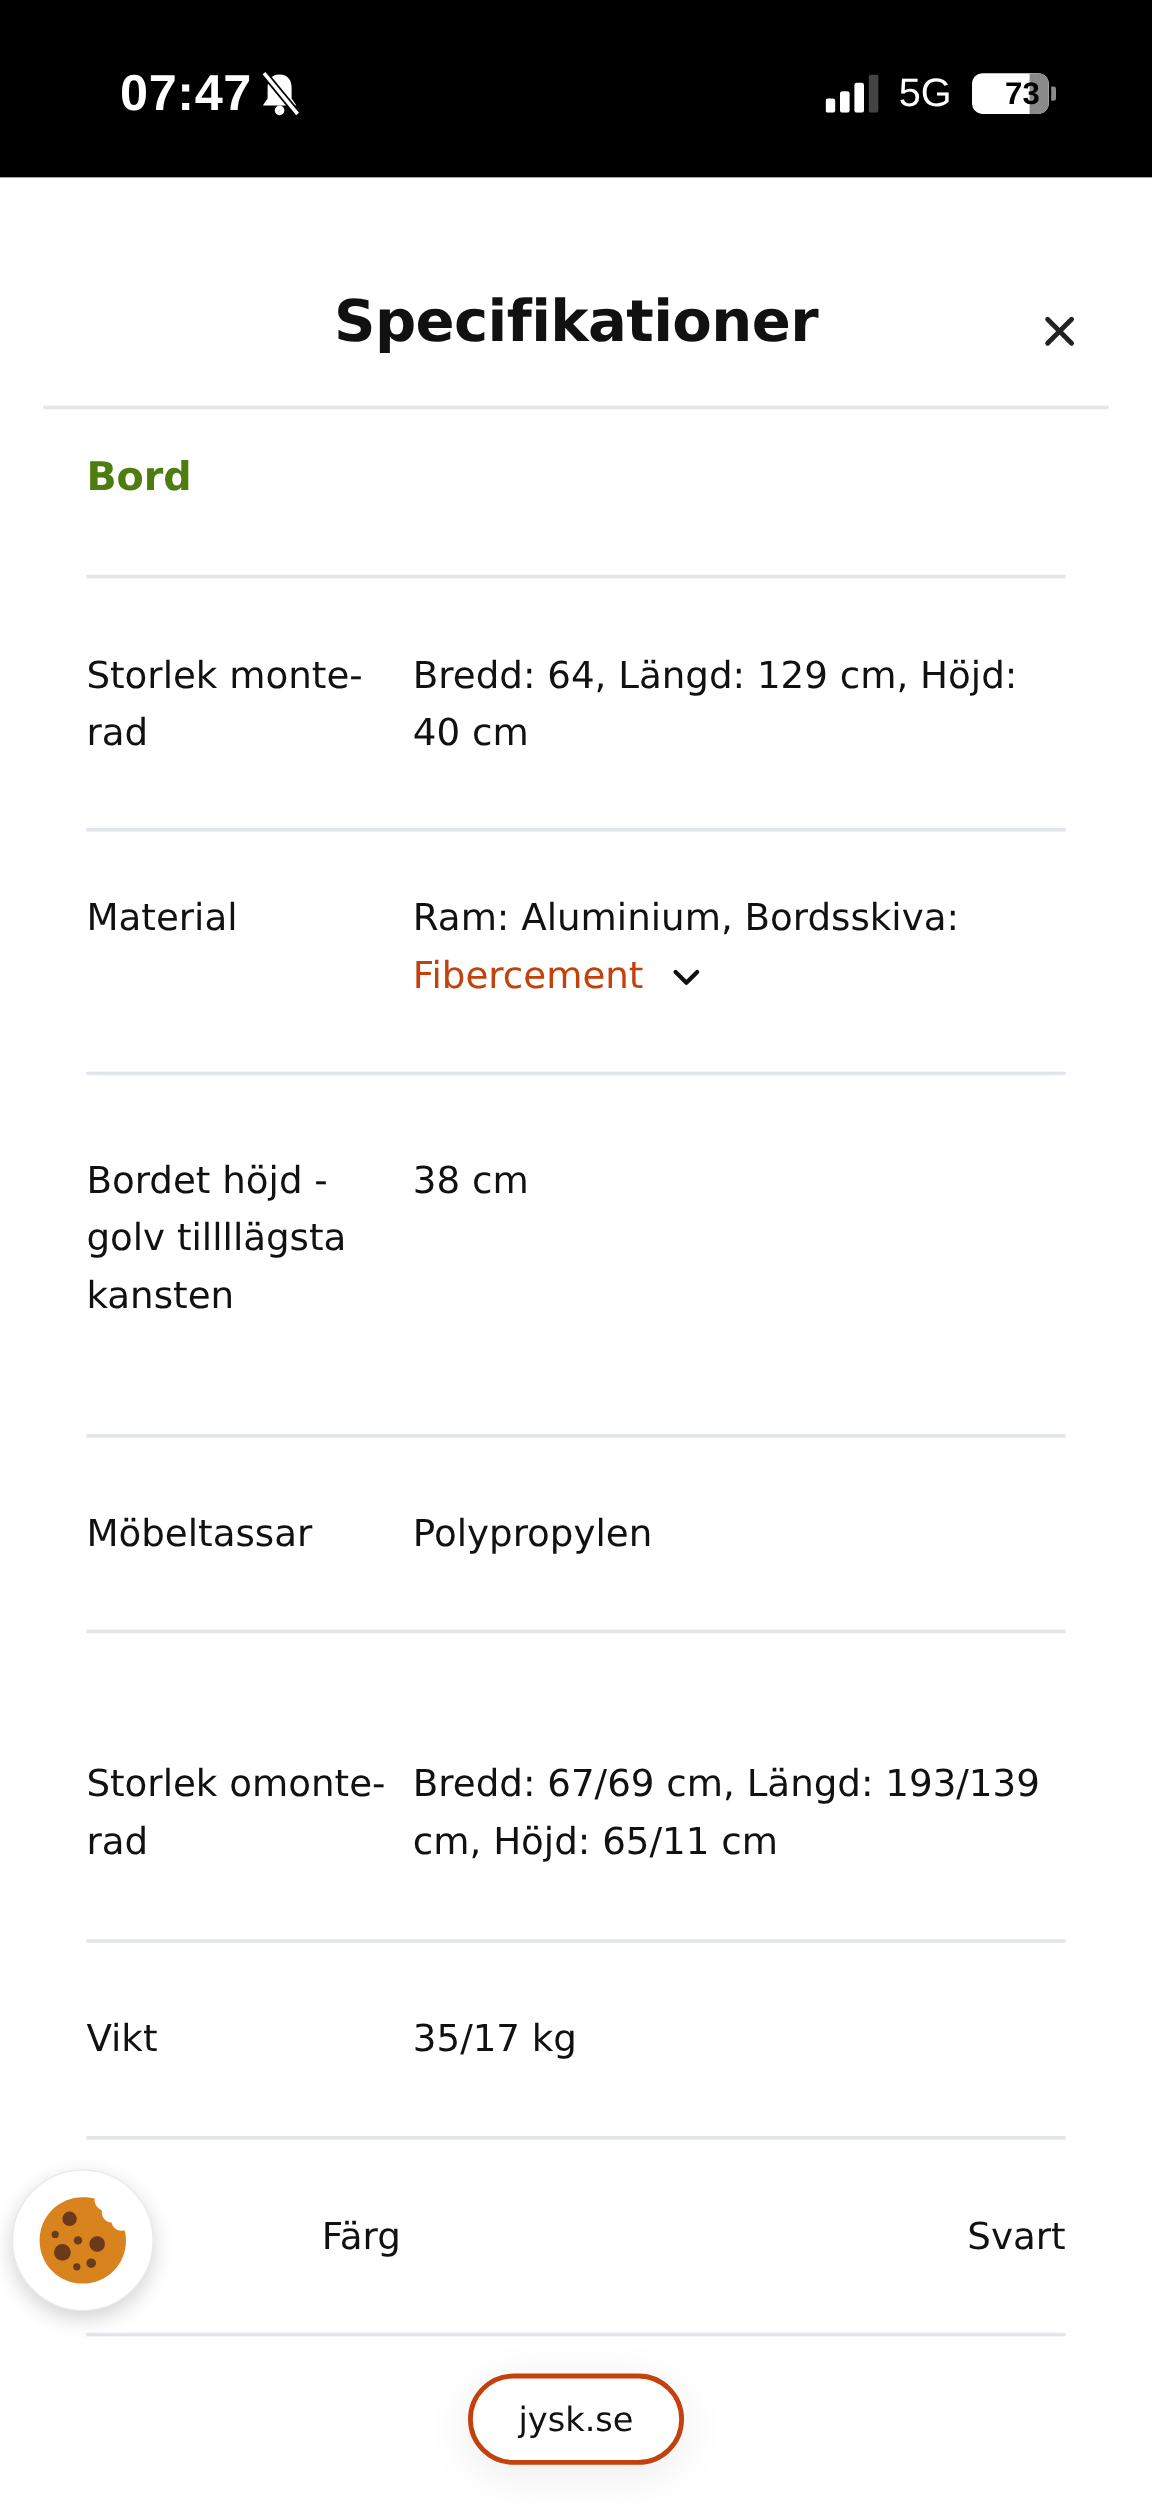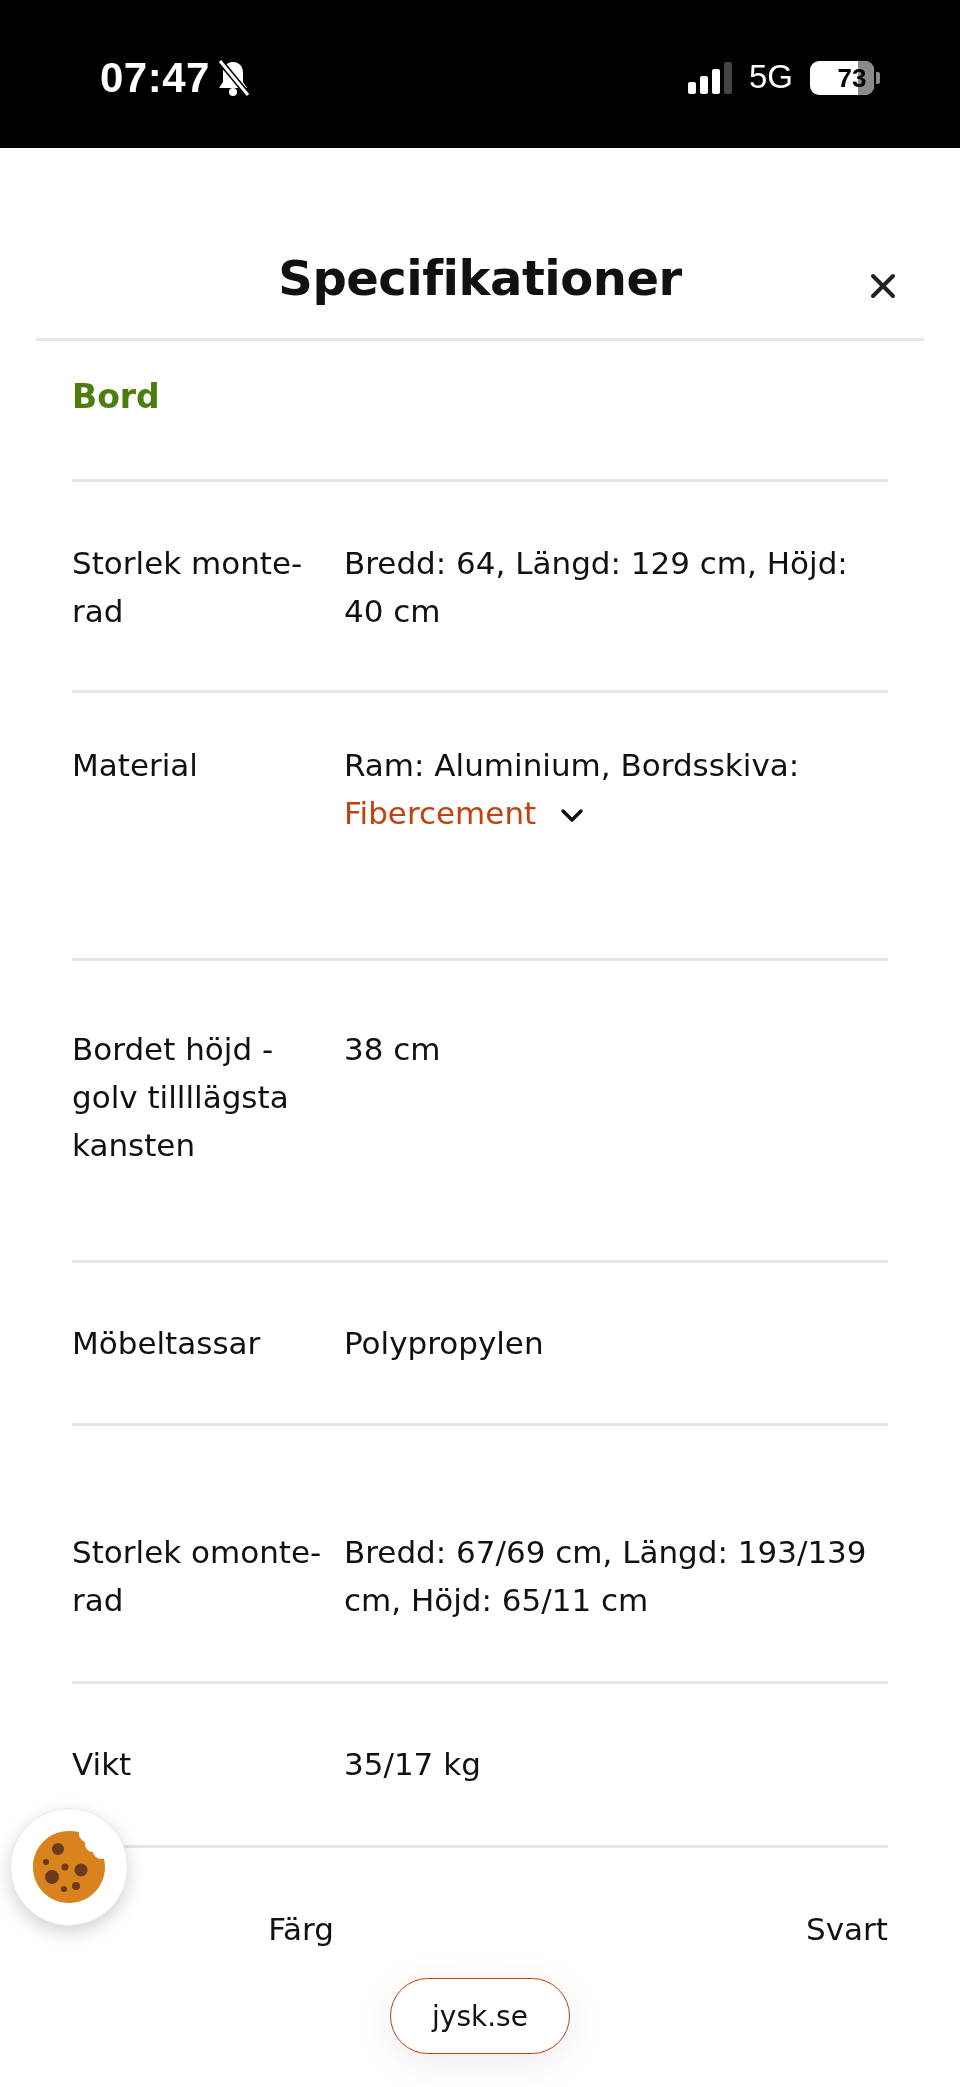--- a/index.html
+++ b/index.html
@@ -35,21 +35,21 @@
       position: absolute; left: 16px; top: 0; width: 52px; height: 34px; line-height: 34px;
       text-align: center; color: #000; font-weight: 700; font-size: 26px;
     }
     .battery-tip {
       position: absolute; left: 876px; top: 72px; width: 4px; height: 12px; background: #8a8a8a;
       border-radius: 0 2px 2px 0;
     }
 
     
     .sheet-header {
-      position: absolute; top: 158px; left: 0; width: 960px; height: 193px;
+      position: absolute; top: 148px; left: 0; width: 960px; height: 193px;
       background: #fff;
     }
     .sheet-title {
       position: absolute; left: 0; width: 960px; top: 92px; text-align: center;
       font-size: 48px; font-weight: 600; color: #111;
       font-family: "DejaVu Sans", sans-serif; letter-spacing: -0.5px;
     }
     .close-btn {
       position: absolute; left: 858px; top: 103px; width: 50px; height: 50px;
       display: flex; align-items: center; justify-content: center; cursor: pointer;
@@ -85,21 +85,21 @@
       display: flex; align-items: center; justify-content: center; cursor: pointer; z-index: 5;
     }
 
     
     .bottom-fade {
       position: absolute; left: 0; top: 1950px; width: 960px; height: 137px;
       background: #fff; z-index: 3;
     }
     .url-pill {
       position: absolute; left: 390px; top: 1978px; width: 180px; height: 76px; border-radius: 38px;
-      background: #fff; border: 1px solid #c2410c; box-shadow: 0 8px 40px rgba(0,0,0,0.08);
+      background: #fff; border: 4px solid #c2410c; box-shadow: 0 8px 40px rgba(0,0,0,0.08);
       display: flex; align-items: center; justify-content: center; z-index: 4;
       font-size: 28px; color: #111; font-family: "DejaVu Sans", sans-serif; cursor: pointer;
     }
   </style>
 </head>
 <body>
 
 <div class="status-bar">
   <span class="status-time">07:47</span>
   <svg class="bell-off" viewBox="0 0 36 40">
@@ -139,21 +139,21 @@
 
   <div class="spec-row" style="height:208px; padding-top:57px;">
     <div class="spec-label">
       <div>Storlek monte-</div>
       <div>rad</div>
     </div>
     <div class="spec-value">Bredd: 64, Längd: 129 cm, Höjd: 40 cm</div>
   </div>
   <div class="row-divider"></div>
 
-  <div class="spec-row" style="height:265px; padding-top:48px;">
+  <div class="spec-row" style="height:200px; padding-top:48px;">
     <div class="spec-label">Material</div>
     <div class="spec-value">
       <div>Ram: Aluminium, Bordsskiva:</div>
       <div>
         <span class="link">Fibercement</span>
         <svg class="chev" viewBox="0 0 24 16">
           <polyline points="3,3 12,12 21,3" fill="none" stroke="#111" stroke-width="3.5" stroke-linecap="round" stroke-linejoin="round"></polyline>
         </svg>
       </div>
     </div>

